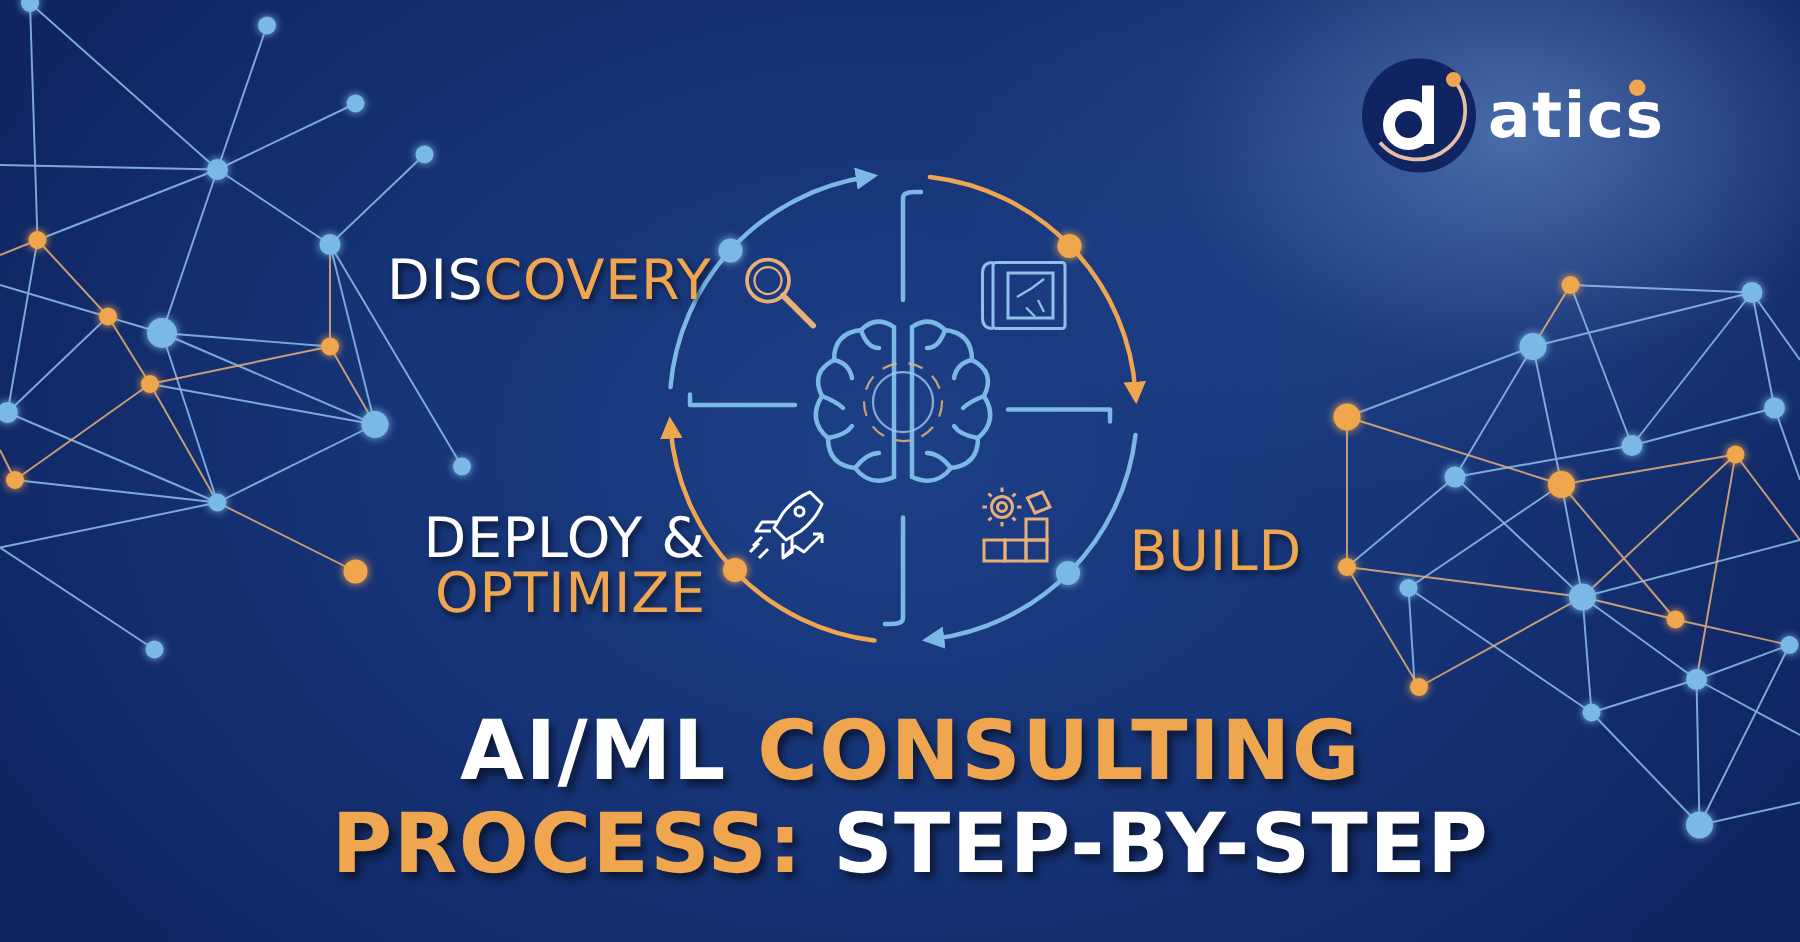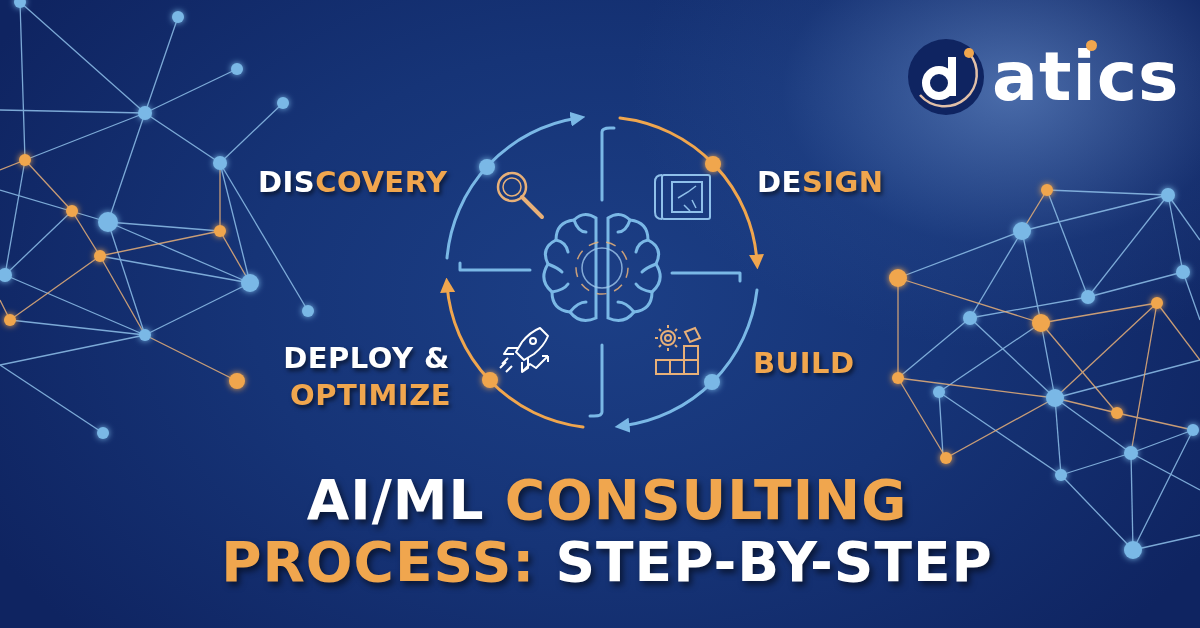--- a/index.html
+++ b/index.html
@@ -5,37 +5,37 @@
   html, body { margin:0; padding:0; }
   body { width:1200px; height:628px; overflow:hidden; font-family:"DejaVu Sans", sans-serif; }
   .canvas {
     position:relative; width:1200px; height:628px; overflow:hidden;
     background:
       radial-gradient(ellipse 380px 260px at 1010px 90px, rgba(120,160,220,0.55), rgba(60,100,170,0.15) 60%, rgba(0,0,0,0) 100%),
       radial-gradient(ellipse 700px 500px at 600px 300px, #1c3f86 0%, #163477 50%, #0f2461 100%);
   }
   .layer { position:absolute; left:0; top:0; }
   .label {
-    position:absolute; font-weight:bold; font-size:29px; letter-spacing:0.5px;
+    position:absolute; font-weight:normal; font-size:37px; letter-spacing:0.5px;
     text-shadow: 2px 3px 4px rgba(0,0,0,0.55);
     white-space:nowrap;
   }
   .w { color:#ffffff; }
   .o { color:#f0a64e; }
   .title {
     position:absolute; left:7px; width:1200px; text-align:center;
     font-weight:bold; font-size:55px; letter-spacing:1px;
     text-shadow: 3px 4px 6px rgba(0,0,0,0.55);
     white-space:nowrap;
   }
   .logo {
     position:absolute; left:906px; top:37px; display:flex; align-items:center;
   }
   .logo-word {
-    color:#ffffff; font-size:68px; font-weight:bold; letter-spacing:1px;
+    color:#ffffff; font-size:42px; font-weight:bold; letter-spacing:1px;
     margin-left:6px; line-height:1; position:relative;
   }
   .logo-dot {
     position:absolute; width:11px; height:11px; border-radius:50%; background:#f0a64e;
   }
 </style>
 </head>
 <body>
 
 <div class="canvas">
@@ -259,23 +259,20 @@
       <path d="M518,348 L508,348 L504,354 L514,354"></path>
       <path d="M528,358 L528,368 L522,372 L522,362"></path>
       <path d="M506,362 L500,368 M512,366 L506,372 M508,358 L502,364"></path>
       <path d="M522,372 L530,364 L536,368 L548,356 M548,356 L542,356 M548,356 L548,362"></path>
     </g>
   </svg>
 
   <div class="label" style="left:258px; top:165px;">
     <span class="w">DIS</span><span class="o">COVERY</span>
   </div>
-  <div class="label" style="left:757px; top:165px;">
-    <span class="w">DE</span><span class="o">SIGN</span>
-  </div>
   <div class="label" style="left:753px; top:346px;">
     <span class="o">BUILD</span>
   </div>
   <div class="label" style="left:282px; top:340px; text-align:center; line-height:37px;">
     <div class="w">DEPLOY &amp;</div>
     <div class="o" style="padding-left:8px;">OPTIMIZE</div>
   </div>
 
   <div class="logo">
     <svg width="80" height="80" viewBox="0 0 80 80">

